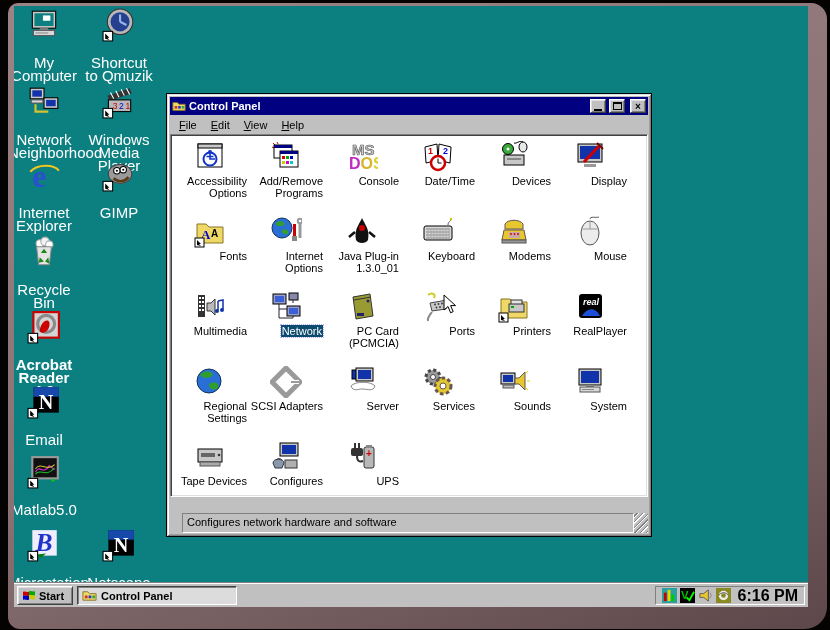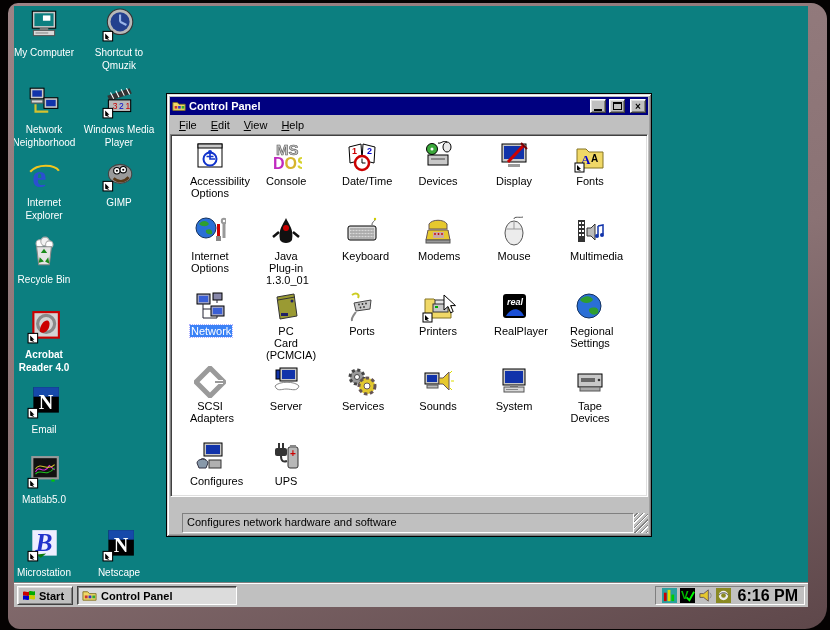--- a/index.html
+++ b/index.html
@@ -8,21 +8,21 @@
   .bezel { position:absolute; left:8px; top:3px; right:3px; bottom:1px;
            background:linear-gradient(160deg,#9c8486 0%,#8a7274 55%,#5e474a 100%);
            border-radius:10px 16px 22px 12px; }
   .screen { position:absolute; left:14px; top:6px; width:794px; height:601px;
             background:#0c7f80; overflow:hidden; }
 
   
   .dicon { position:absolute; width:72px; text-align:center; z-index:1; cursor:default; }
   .dicon .ic { width:34px; height:34px; margin:0 auto; }
   .dicon .ic svg { width:34px; height:34px; }
-  .dicon .lbl { margin-top:4px; font-size:10px; line-height:13px; color:#fff; }
+  .dicon .lbl { margin-top:14px; font-size:15px; line-height:13px; color:#fff; }
 
   
   .raised { background:#c0c0c0; border:1px solid; border-color:#ffffff #404040 #404040 #ffffff;
             box-shadow:inset 1px 1px 0 #dfdfdf, inset -1px -1px 0 #808080; }
 
   
   .window { position:absolute; left:152px; top:87px; width:486px; height:444px;
             background:#c0c0c0; border:1px solid #000; z-index:5;
             box-shadow:inset 1px 1px 0 #dfdfdf, inset -1px -1px 0 #808080,
                        inset 2px 2px 0 #fff, inset -2px -2px 0 #a0a0a0;
@@ -39,22 +39,22 @@
   .menubar { height:19px; display:flex; align-items:center; padding-left:2px; flex:0 0 auto; }
   .menu-item { display:inline-block; font-size:11px; color:#000; padding:2px 7px; }
   .menu-item::first-letter { text-decoration:underline; }
   .client { flex:1 1 auto; background:#fff; border:1px solid; border-color:#808080 #ffffff #ffffff #808080;
             box-shadow:inset 1px 1px 0 #404040, inset -1px -1px 0 #dfdfdf;
             overflow:hidden; padding:4px 0 0 1px; }
   .cpgrid { display:grid; grid-template-columns:repeat(6,76px); grid-auto-rows:75px; }
   .cpitem { text-align:center; cursor:default; }
   .cpitem .ic { width:32px; height:32px; margin:2px auto 0; }
   .cpitem .ic svg { width:32px; height:32px; }
-  .cpitem .lbl { margin-top:2px; font-size:11px; line-height:12px; color:#000; padding:0 18px; }
-  .cpitem.selected .lbl span { background:#3b82f6; color:#fff; outline:1px dotted #b0b0ff; padding:0 1px; }
+  .cpitem .lbl { margin-top:2px; font-size:11px; line-height:12px; color:#000; padding:0 1px;text-align:right; }
+  .cpitem.selected .lbl span { background:#0c4a6e; color:#fff; outline:1px dotted #b0b0ff; padding:0 1px; }
   .statusbar { flex:0 0 auto; height:20px; margin-top:16px; display:flex;padding-left:12px; }
   .statusfield { flex:1 1 auto; border:1px solid; border-color:#808080 #ffffff #ffffff #808080;
                  font-size:11px; color:#000; padding:2px 4px; background:#c0c0c0; }
   .grip { width:14px; height:100%;
           background:repeating-linear-gradient(135deg,#c0c0c0 0 2px,#808080 2px 3px,#fff 3px 4px); }
 
   
   .taskbar { position:absolute; left:0; bottom:0; width:100%; height:24px; background:#c0c0c0;
              border-top:1px solid #fff; box-shadow:0 -1px 0 #808080; z-index:10;
              display:flex; align-items:center; padding:2px 3px; gap:4px; }
@@ -235,20 +235,36 @@
       <div class="cpgrid" id="cp-grid">
           <div class="cpitem">
             <div class="ic"><svg viewBox="0 0 32 32">
                 <rect x="4" y="3" width="24" height="23" fill="#fff" stroke="#000"></rect>
                 <rect x="4" y="3" width="24" height="4" fill="#c8c8c8" stroke="#000"></rect>
                 <circle cx="16" cy="18" r="6.5" fill="none" stroke="#1133cc" stroke-width="2"></circle>
                 <circle cx="16" cy="11" r="2" fill="#1133cc"></circle>
                 <path d="M16 12.5 L16 18 L21 18 M12.5 15.5 L19.5 15.5" stroke="#1133cc" stroke-width="1.6" fill="none"></path>
               </svg></div>
             <div class="lbl"><span>Accessibility Options</span></div>
+          </div>
+          <div class="cpitem">
+            <div class="ic"><svg viewBox="0 0 32 32">
+                <path d="M5 4 l-2 -2 M8 3 l-1 -2 M4 7 l-2 -1" stroke="#c00"></path>
+                <rect x="4" y="4" width="18" height="13" fill="#fff" stroke="#000"></rect>
+                <rect x="4" y="4" width="18" height="3" fill="#000080"></rect>
+                <rect x="10" y="10" width="18" height="16" fill="#fff" stroke="#000"></rect>
+                <rect x="10" y="10" width="18" height="3" fill="#000080"></rect>
+                <rect x="12" y="15" width="3" height="3" fill="#c00"></rect>
+                <rect x="16" y="15" width="3" height="3" fill="#0a0"></rect>
+                <rect x="20" y="15" width="3" height="3" fill="#00c"></rect>
+                <rect x="12" y="20" width="3" height="3" fill="#cc0"></rect>
+                <rect x="16" y="20" width="3" height="3" fill="#c0c"></rect>
+                <rect x="20" y="20" width="3" height="3" fill="#0cc"></rect>
+              </svg></div>
+            <div class="lbl"><span>Add/Remove Programs</span></div>
           </div>
           <div class="cpitem">
             <div class="ic"><svg viewBox="0 0 32 32">
                 <text x="6" y="14" font-size="15" font-weight="bold" fill="#c8c8c8" stroke="#555" stroke-width="0.6" font-family="Liberation Sans,sans-serif">MS</text>
                 <text x="3" y="28" font-size="16" font-weight="bold" font-family="Liberation Sans,sans-serif"><tspan fill="#c02ac0">D</tspan><tspan fill="#d6b42e">O</tspan><tspan fill="#d6d22e">S</tspan></text>
               </svg></div>
             <div class="lbl"><span>Console</span></div>
           </div>
           <div class="cpitem">
             <div class="ic"><svg viewBox="0 0 32 32">

